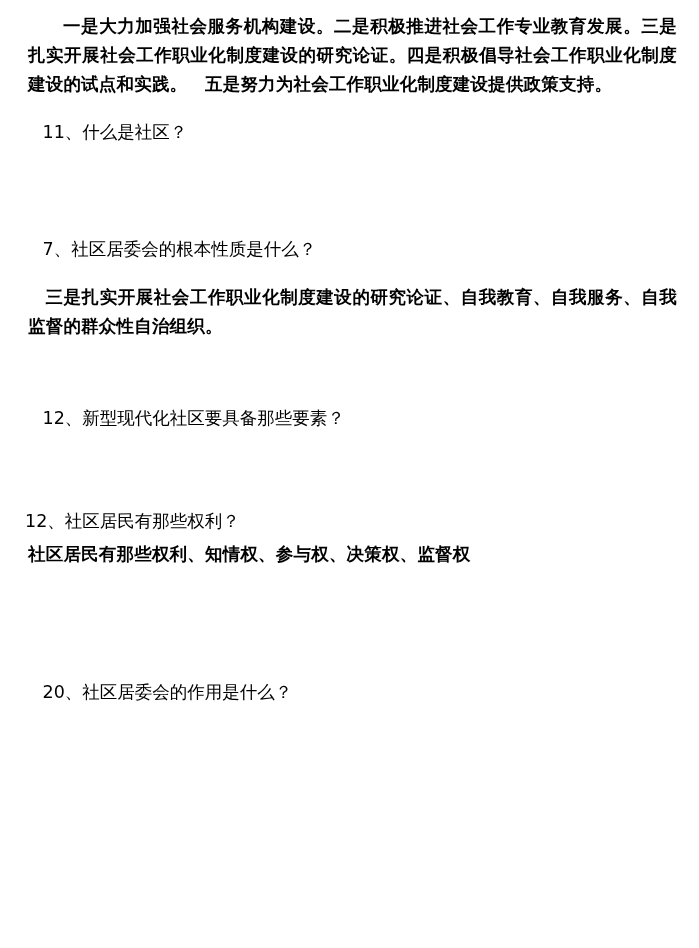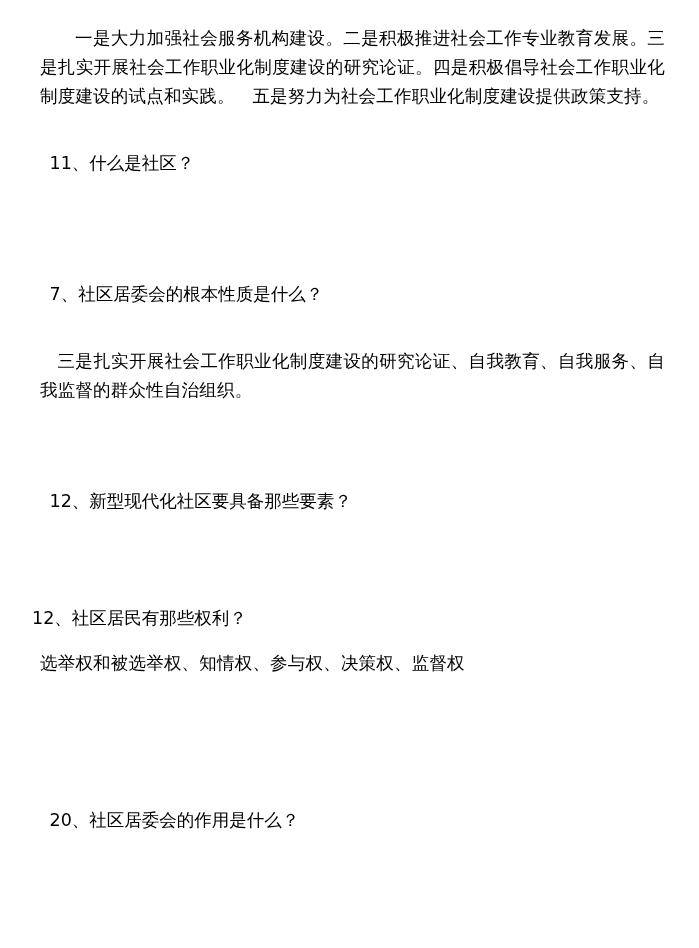--- a/index.html
+++ b/index.html
@@ -19,37 +19,38 @@
     width: 699px;
     height: 948px;
     box-sizing: border-box;
     padding: 8px 18px 0 24px;
   }
   .para {
     font-size: 17.5px;
     line-height: 29px;
     text-align: justify;
     text-justify: inter-ideograph;
-    margin: 16px;
+    margin: 4px;
     letter-spacing: 0.2px;
+    font-weight: bold;
   }
   .indent2 {
     text-indent: 2em;
   }
   .indent1 {
     text-indent: 1em;
   }
   .gap-sm { height: 14px; }
   .gap-md { height: 28px; }
   .gap-lg { height: 46px; }
   .gap-xl { height: 58px; }
   .q {
     font-size: 17.5px;
     line-height: 29px;
-    margin: 8px;
+    margin: 1px;
   }
   .noindent { text-indent: 0; }
 </style>
 </head>
 <body>
 
 <div class="page">
 
   <p class="para indent2">一是大力加强社会服务机构建设。二是积极推进社会工作专业教育发展。三是扎实开展社会工作职业化制度建设的研究论证。四是积极倡导社会工作职业化制度建设的试点和实践。　五是努力为社会工作职业化制度建设提供政策支持。</p>
 
@@ -72,20 +73,20 @@
 
   <p class="q indent1">12、新型现代化社区要具备那些要素？</p>
 
   <div class="gap-sm"></div>
 
 
   <div class="gap-xl"></div>
 
   <p class="q noindent">12、社区居民有那些权利？</p>
 
-  <p class="para noindent">选举权和被选举权、知情权、参与权、决策权、监督权</p>
+  <p class="para noindent">社区居民有那些权利、知情权、参与权、决策权、监督权</p>
 
   <div class="gap-xl"></div>
   <div class="gap-lg"></div>
 
   <p class="q indent1">20、社区居委会的作用是什么？</p>
 
 </div>
 
 </body></html>

